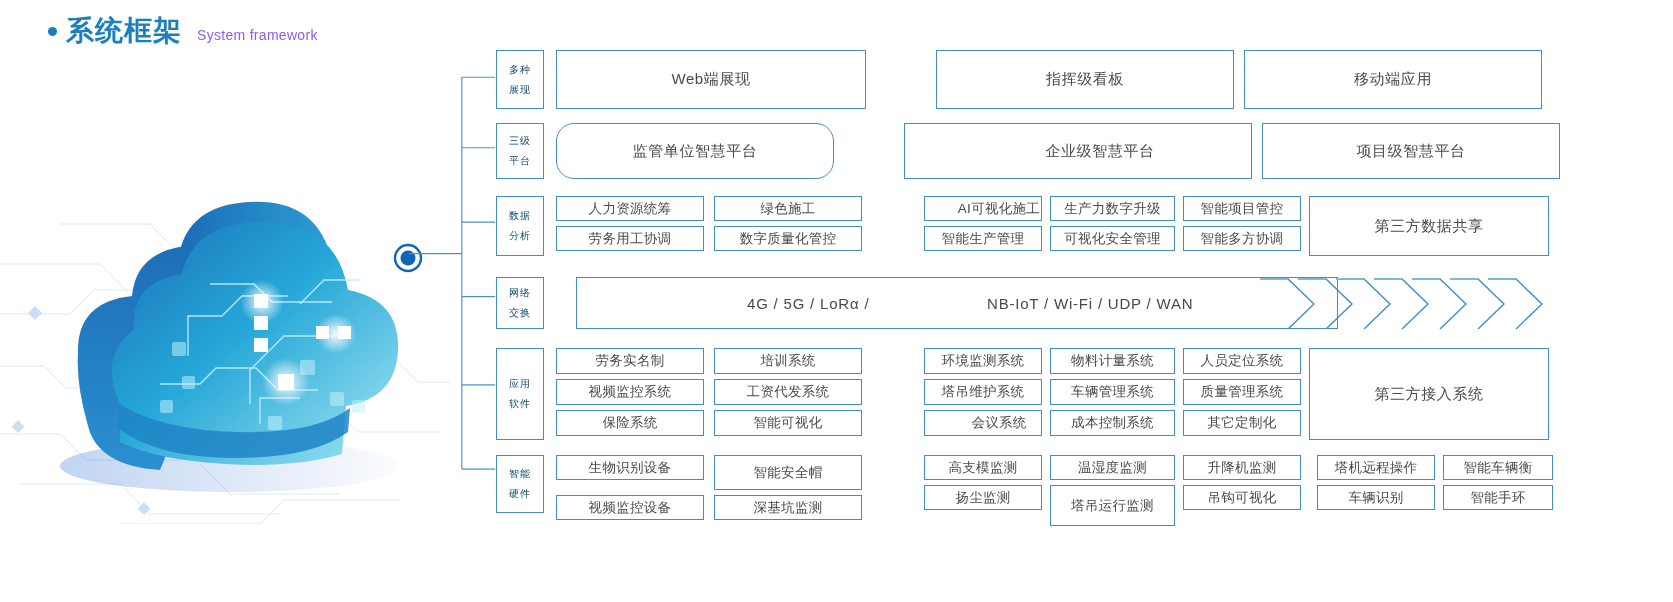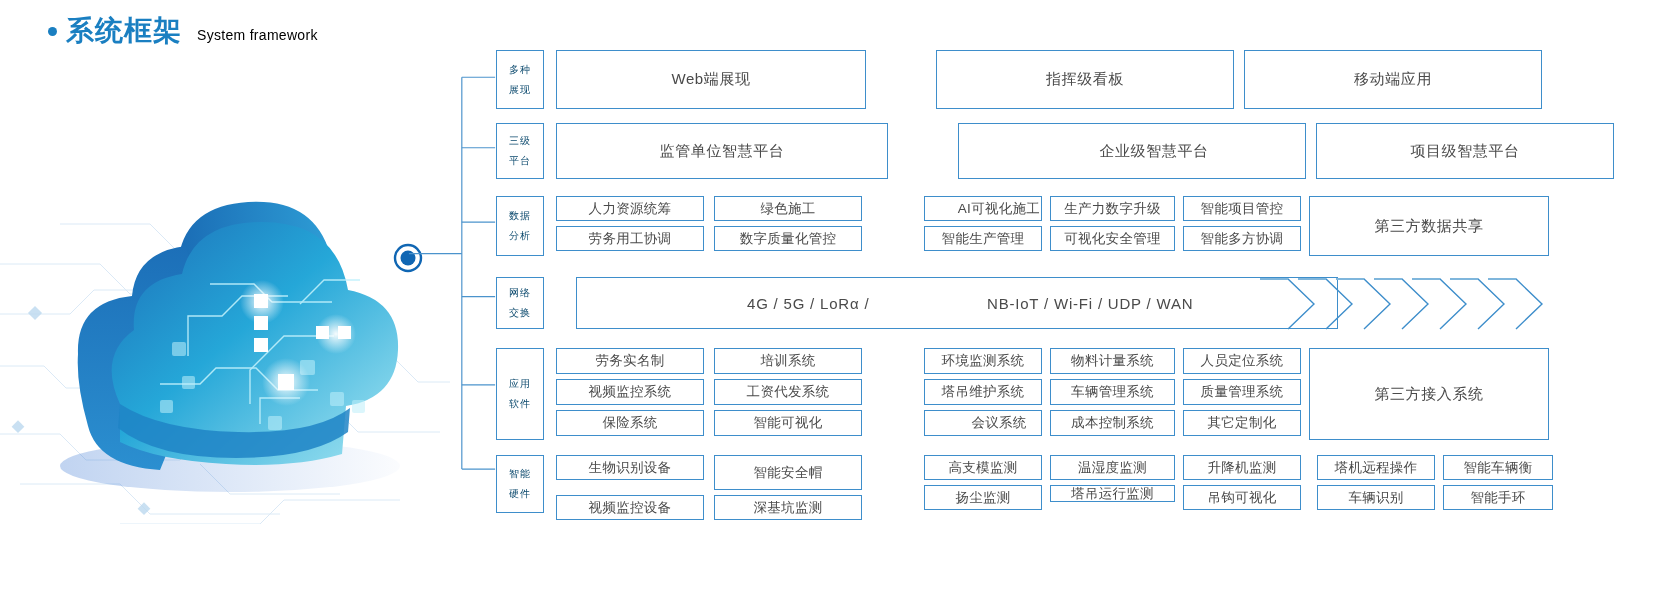--- a/index.html
+++ b/index.html
@@ -7,21 +7,21 @@
     width:1673px;height:602px;background:#ffffff;
     font-family:"Liberation Sans","DejaVu Sans",sans-serif;
     position:relative;overflow:hidden;color:#444;
   }
   .root{position:absolute;inset:0;}
 
   
   .header{position:absolute;left:48px;top:12px;display:flex;align-items:baseline;gap:9px;}
   .bullet{width:9px;height:9px;border-radius:50%;background:#1a7fc1;display:block;position:relative;top:-4px;}
   .h-cn{font-size:28px;font-weight:bold;color:#1a7fc1;letter-spacing:1px;}
-  .h-en{font-size:14px;color:#000000;margin-left:6px;letter-spacing:.3px;}
+  .h-en{font-size:14px;color:#8b5cf6;margin-left:6px;letter-spacing:.3px;}
 
   
   .art{position:absolute;left:0;top:104px;width:450px;height:420px;}
   .art svg{display:block;}
 
   
   .tree{position:absolute;left:398px;top:40px;width:110px;height:480px;}
 
   
   .rows{position:absolute;left:0;top:0;width:1673px;height:602px;}
@@ -205,21 +205,21 @@
         <div class="box big" style="width:298px;">移动端应用</div>
       </div>
     </div>
 
     <div class="row" style="left:496px;top:123px;width:1050px;height:56px;">
       <div class="lbl">
         <span>三级</span>
         <span>平台</span>
       </div>
       <div class="cells">
-        <div class="box big" style="width:332px;">监管单位智慧平台</div>
+        <div class="box big" style="width:278px;border-radius:18px;">监管单位智慧平台</div>
         <div style="width:70px;flex:none;"></div>
         <div class="box big" style="width:348px;padding-left:44px;">企业级智慧平台</div>
         <div style="width:10px;flex:none;"></div>
         <div class="box big" style="width:298px;">项目级智慧平台</div>
       </div>
     </div>
 
     <div class="row" style="left:496px;top:196px;width:1050px;height:60px;">
       <div class="lbl">
         <span>数据</span>
@@ -361,21 +361,21 @@
         <div class="grp" style="gap:5px;">
           <div class="grp-row" style="gap:8px;">
             <div class="box sm" style="width:118px;height:25px;">高支模监测</div>
             <div class="box sm" style="width:125px;height:25px;">温湿度监测</div>
             <div class="box sm" style="width:118px;height:25px;">升降机监测</div>
             <div class="box sm" style="width:118px;height:25px;margin-left:8px;">塔机远程操作</div>
             <div class="box sm" style="width:110px;height:25px;">智能车辆衡</div>
           </div>
           <div class="grp-row" style="gap:8px;">
             <div class="box sm" style="width:118px;height:25px;">扬尘监测</div>
-            <div class="box sm" style="width:125px;height:17px;">塔吊运行监测</div>
+            <div class="box sm" style="width:125px;height:41px;">塔吊运行监测</div>
             <div class="box sm" style="width:118px;height:25px;">吊钩可视化</div>
             <div class="box sm" style="width:118px;height:25px;margin-left:8px;">车辆识别</div>
             <div class="box sm" style="width:110px;height:25px;">智能手环</div>
           </div>
         </div>
       </div>
     </div>
 
   </div>
 </div>

